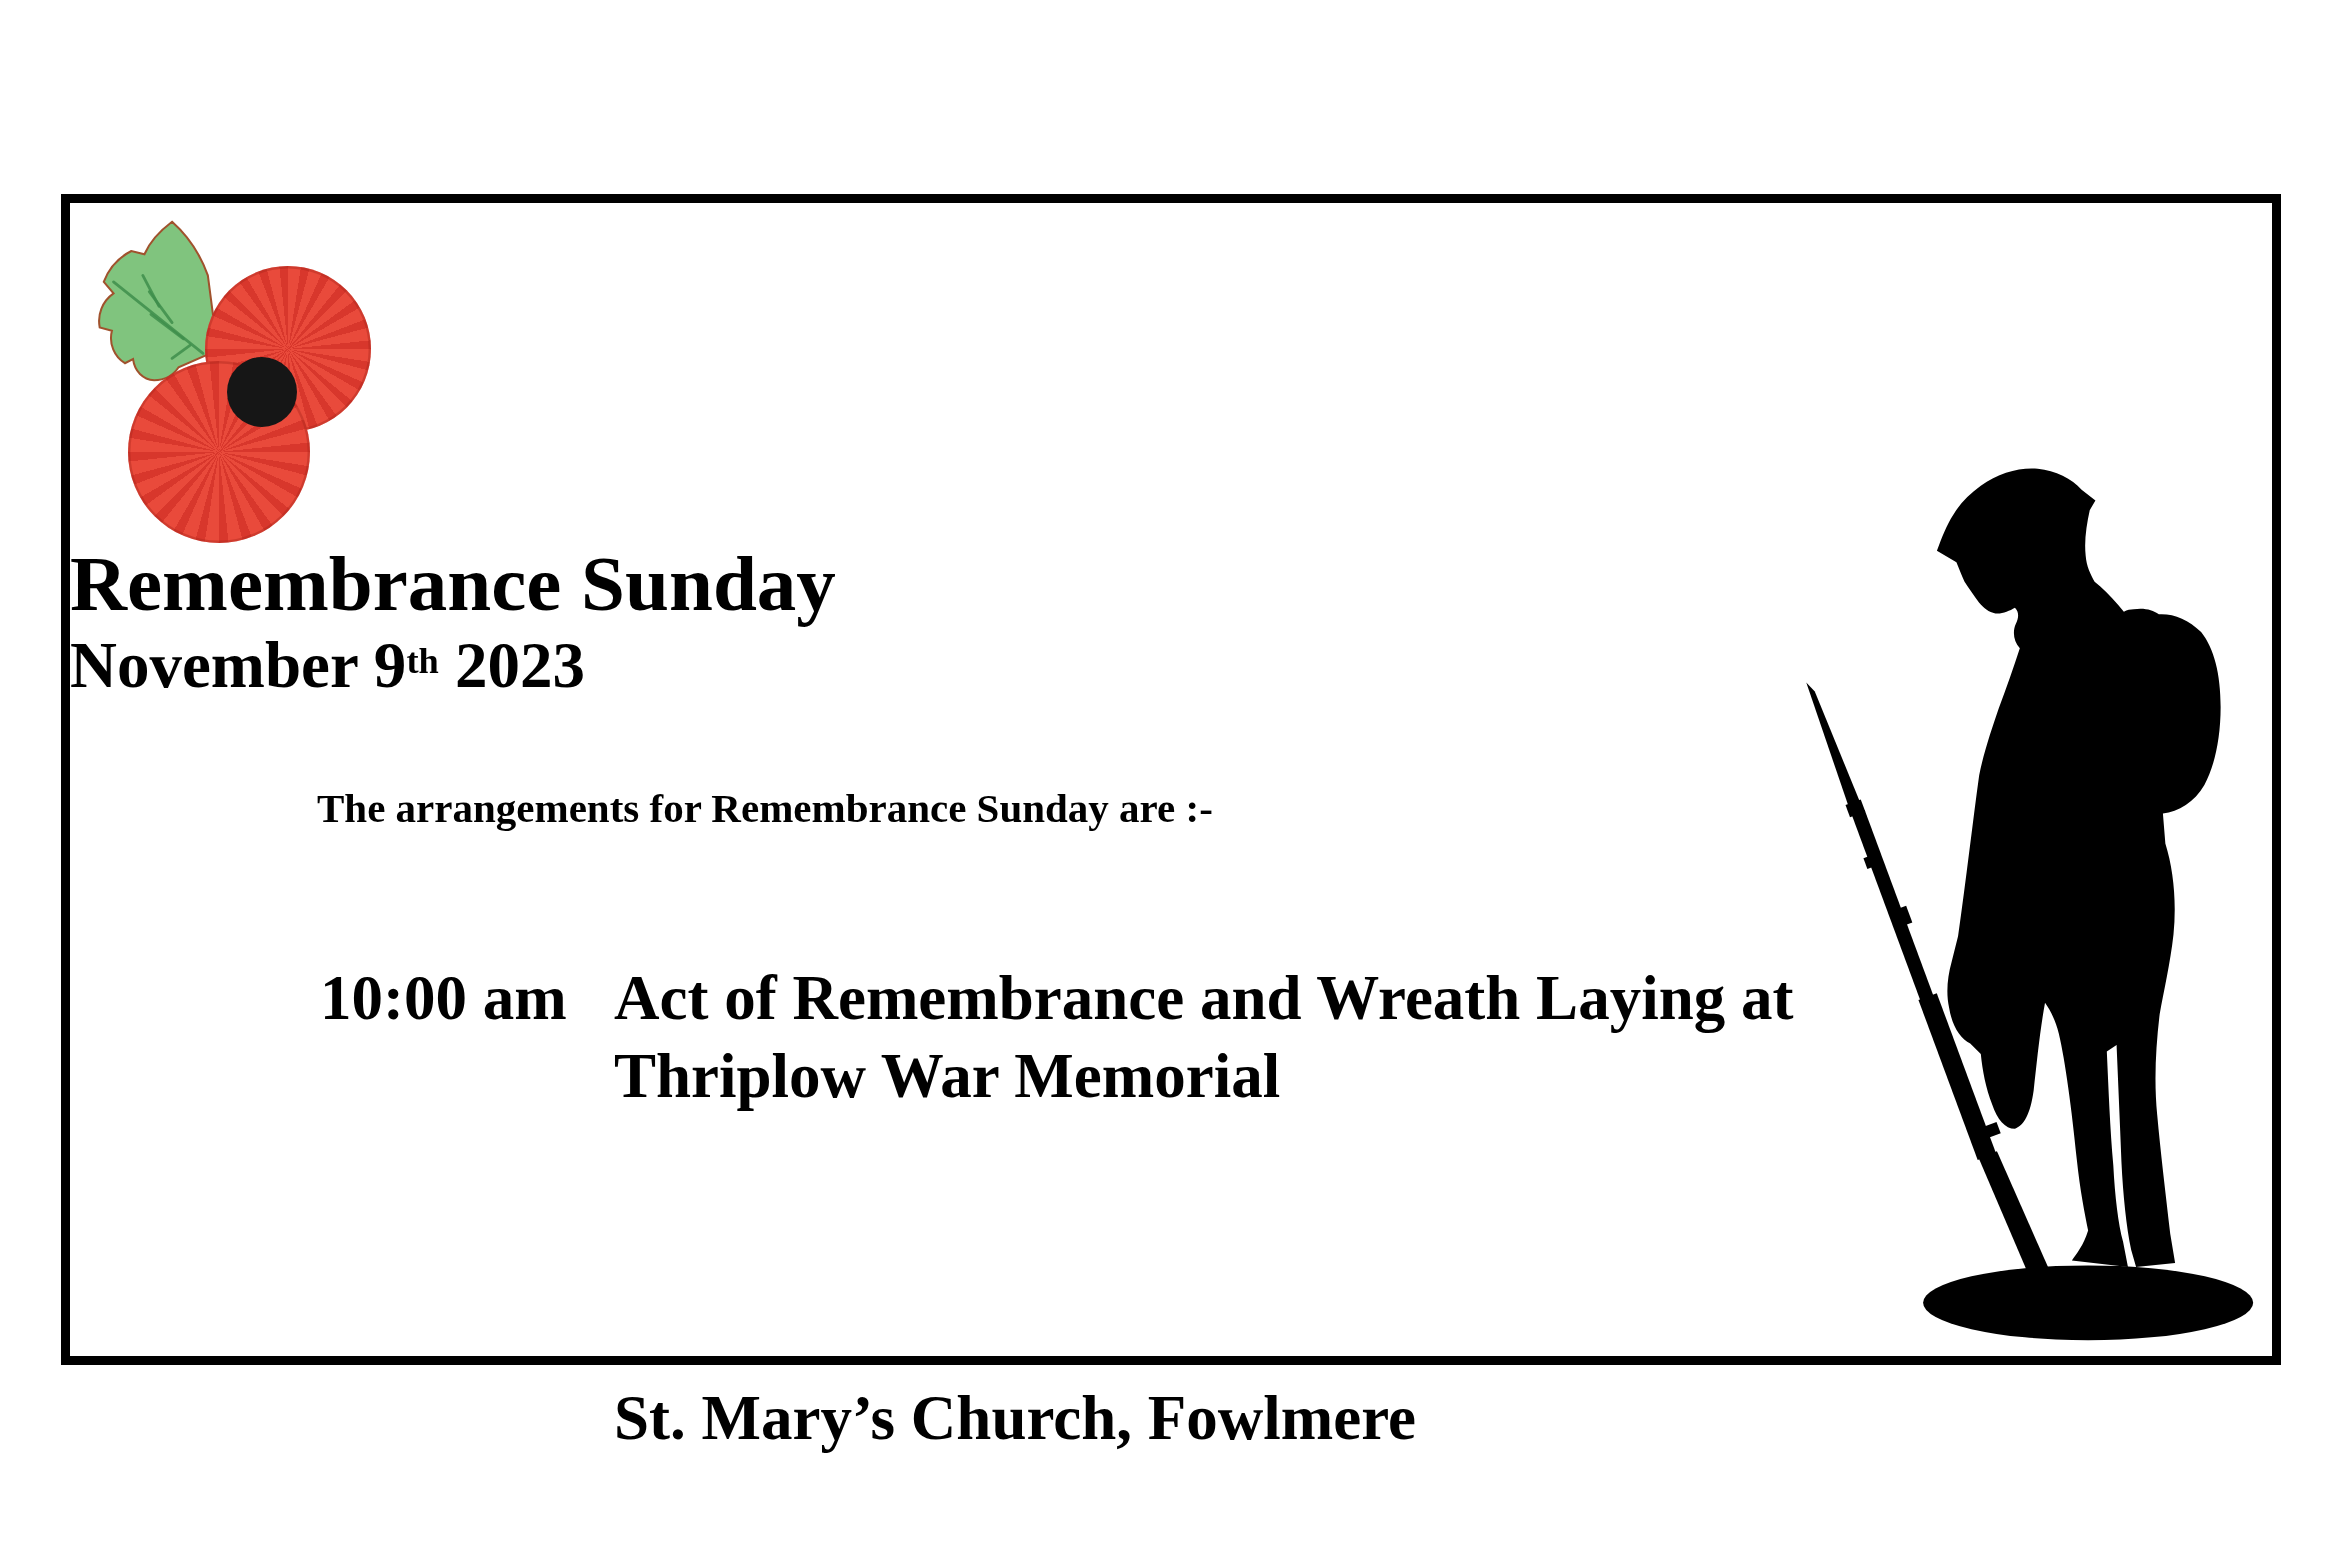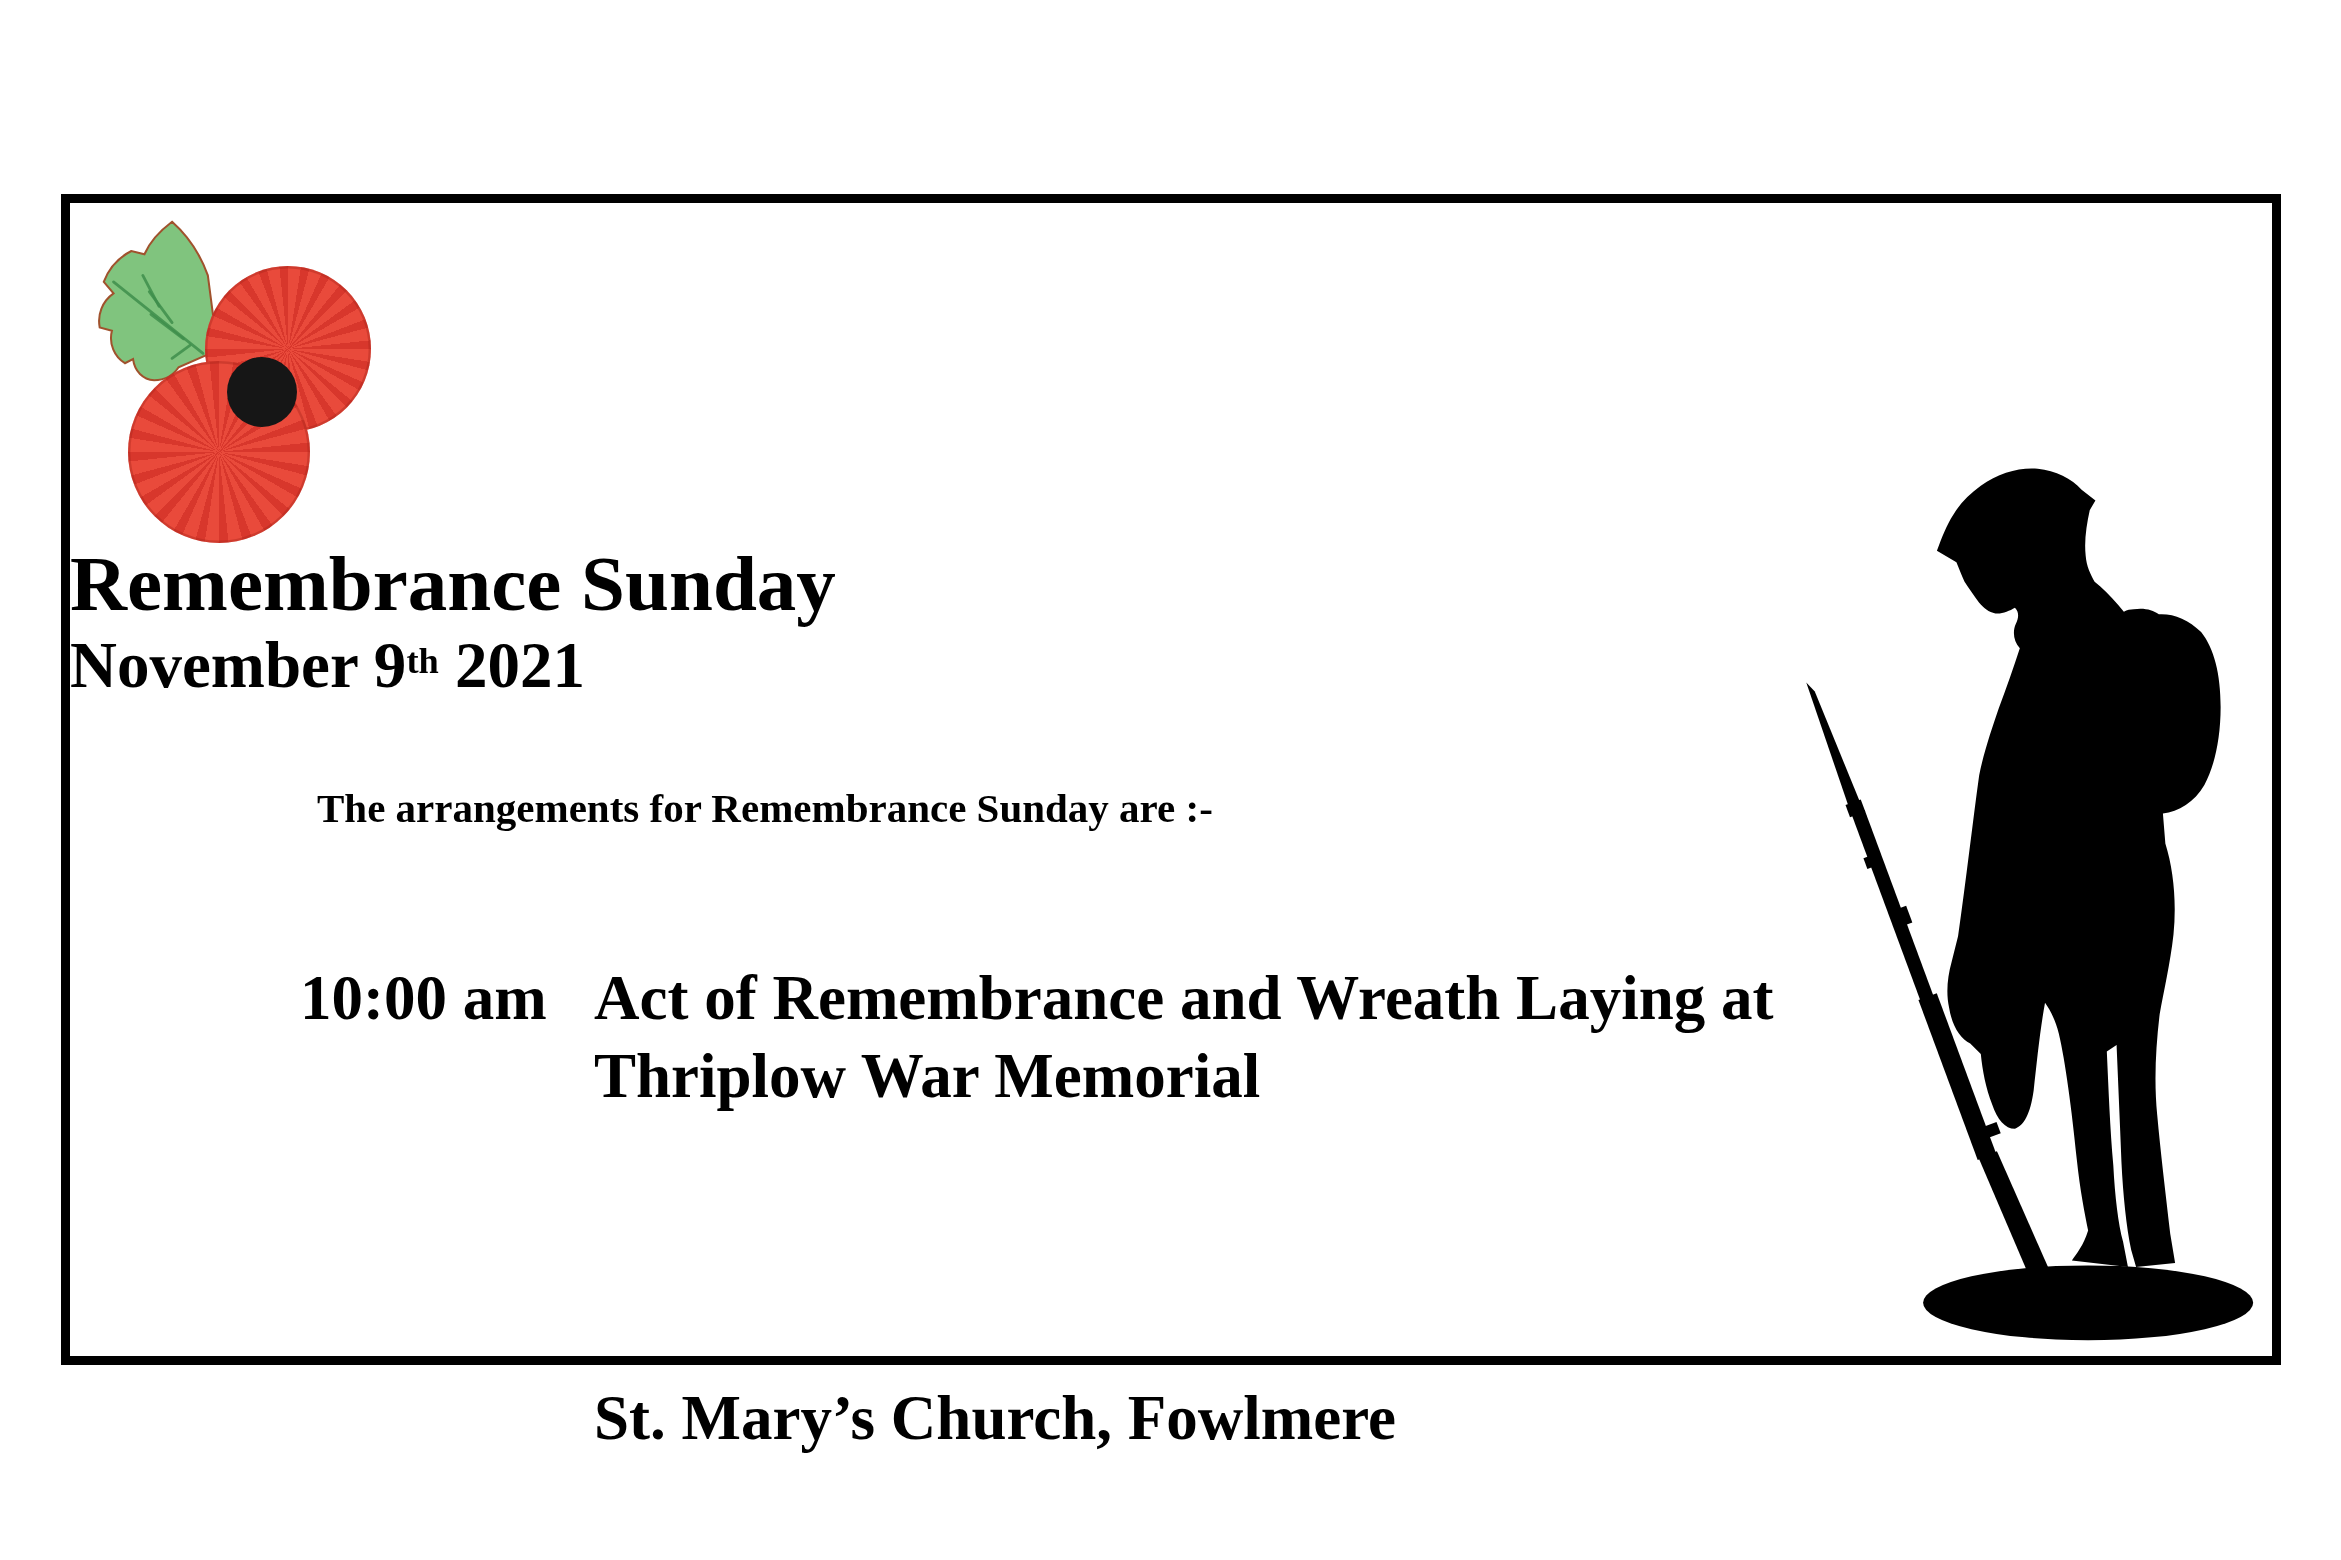--- a/index.html
+++ b/index.html
@@ -46,38 +46,38 @@
   .event-date{
     position:absolute;left:0;top:430px;width:100%;
     font-size:65px;font-weight:bold;line-height:1;white-space:nowrap;
   }
   .event-date sup{font-size:0.56em;vertical-align:0.38em;line-height:0;}
   .intro-line{
     position:absolute;left:247px;top:585px;
     font-size:41px;font-weight:bold;line-height:1;white-space:nowrap;
   }
   .sched-line{
-    position:absolute;font-size:63px;font-weight:bold;line-height:1;white-space:nowrap;
+    position:absolute;font-size:63px;font-weight:bold;line-height:1;white-space:nowrap;margin-left:20px;
   }
   .sched-line.first{left:230px;}
   .sched-line.second{left:524px;}
   .time{display:inline-block;width:294px;}
   
   .soldier{position:absolute;left:1797px;top:463px;width:492px;height:878px;}
   .soldier path,.soldier ellipse,.soldier rect,.soldier polygon{fill:var(--ink);}
   .leaf-fill{fill:var(--leaf-green);stroke:#a0522d;stroke-width:2.5;}
   .leaf-vein{stroke:var(--leaf-vein-green);stroke-width:3.5;fill:none;opacity:.85;stroke-linecap:round;}
 </style>
 </head>
 <body>
 
 <div class="frame">
 
   <div class="event-title">Remembrance Sunday</div>
-  <div class="event-date"><span>November 9</span><sup>th</sup><span> 2021</span></div>
+  <div class="event-date"><span>November 9</span><sup>th</sup><span> 2023</span></div>
 
   <div class="intro-line">The arrangements for Remembrance Sunday are :-</div>
 
   <div class="sched-line first" style="top:764px"><span class="time">10:00 am</span><span>Act of Remembrance and Wreath Laying at</span></div>
   <div class="sched-line second" style="top:842px">Thriplow War Memorial</div>
 
 
   <div class="sched-line second" style="top:1184px">St. Mary’s Church, Fowlmere</div>
 </div>
 

